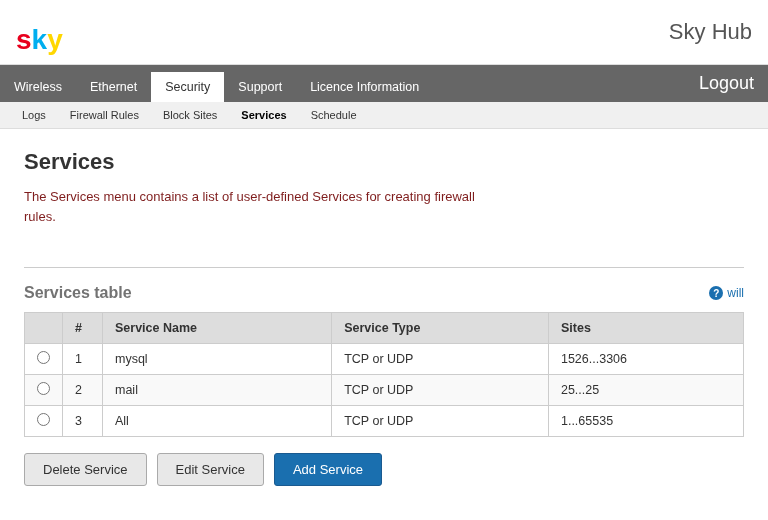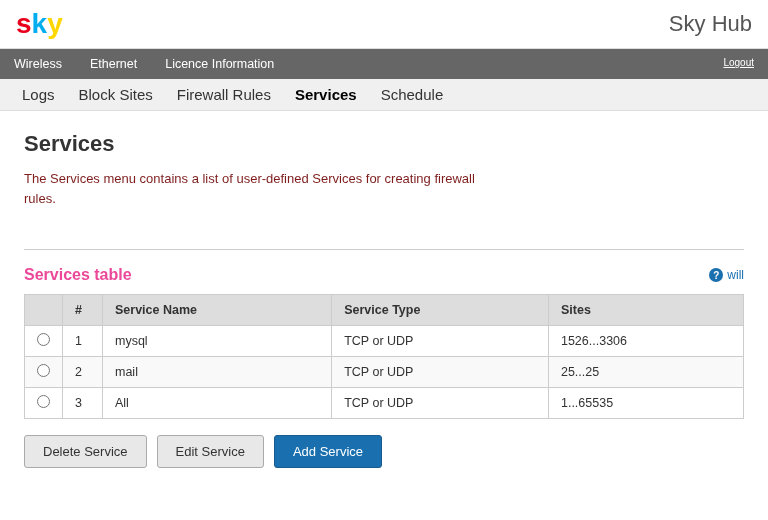--- a/index.html
+++ b/index.html
@@ -1,46 +1,46 @@
 <!DOCTYPE html>
 <html><head>
   <meta charset="utf-8">
   <style>
     * { margin: 0; padding: 0; box-sizing: border-box; }
     body { font-family: Arial, sans-serif; font-size: 13px; background: #fff; width: 768px; min-height: 520px; }
 
     
     .header { display: flex; justify-content: space-between; align-items: center; padding: 8px 16px 8px 16px; border-bottom: 1px solid #ddd; }
-    .sky-logo { font-size: 28px; font-weight: bold; }
+    .sky-logo { font-size: 28px; font-weight: bold; margin-top: 16px; }
     .sky-logo span.s { color: #e8001d; }
     .sky-logo span.k { color: #00aeef; }
     .sky-logo span.y { color: #ffd700; }
     .hub-title { font-size: 22px; color: #555; font-weight: normal; text-align: right; }
 
     
-    .nav-bar { background: #666; display: flex; align-items: flex-start; justify-content: space-between; }
+    .nav-bar { background: #666; display: flex; align-items: flex-end; justify-content: space-between; }
     .nav-bar-left { display: flex; }
     .nav-item { color: #fff; padding: 8px 14px; cursor: pointer; font-size: 12.5px; text-decoration: none; display: inline-block; }
     .nav-item.active { background: #fff; color: #333; }
-    .nav-logout { color: #fff; padding: 8px 14px; cursor: pointer; font-size: 10px; text-decoration: underline; }
+    .nav-logout { color: #fff; padding: 8px 14px; cursor: pointer; font-size: 18px; }
 
     
     .sub-nav { background: #f0f0f0; display: flex; align-items: center; padding: 0 10px; border-bottom: 1px solid #ddd; }
-    .sub-nav-item { padding: 7px 12px; font-size: 15px; color: #333; cursor: pointer; text-decoration: none; display: inline-block; }
+    .sub-nav-item { padding: 7px 12px; font-size: 11px; color: #333; cursor: pointer; text-decoration: none; display: inline-block; }
     .sub-nav-item.active { font-weight: bold; color: #000; }
 
     
     .main { padding: 20px 24px; }
     .page-title { font-size: 22px; font-weight: bold; color: #333; margin-bottom: 12px; }
     .description { color: #7f1d1d; font-size: 13px; line-height: 1.5; max-width: 480px; margin-bottom: 10px; }
     .divider { border: none; border-top: 1px solid #ccc; margin: 16px 0; }
 
     
     .table-header-row { display: flex; justify-content: space-between; align-items: center; margin-bottom: 10px; }
-    .table-title { font-size: 16px; font-weight: bold; color: #ec4899; }
+    .table-title { font-size: 16px; font-weight: bold; color: #737373; }
     .help-link { color: #1a6faf; font-size: 12px; display: flex; align-items: center; gap: 4px; cursor: pointer; }
     .help-icon { background: #1a6faf; color: #fff; border-radius: 50%; width: 14px; height: 14px; font-size: 10px; display: flex; align-items: center; justify-content: center; font-weight: bold; }
 
     
     .table-wrapper { position: relative; overflow: hidden; }
     .watermark {
       position: absolute;
       top: 30px;
       left: 80px;
       font-size: 60px;
@@ -72,29 +72,31 @@
   <div class="sky-logo">
     <span class="s">s</span><span class="k">k</span><span class="y">y</span>
   </div>
   <div class="hub-title">Sky Hub</div>
 </div>
 
 <nav class="nav-bar">
   <div class="nav-bar-left">
     <a class="nav-item">Wireless</a>
     <a class="nav-item">Ethernet</a>
+    <a class="nav-item active">Security</a>
+    <a class="nav-item">Support</a>
     <a class="nav-item">Licence Information</a>
   </div>
   <a class="nav-logout nav-item">Logout</a>
 </nav>
 
 <nav class="sub-nav">
   <a class="sub-nav-item">Logs</a>
+  <a class="sub-nav-item">Firewall Rules</a>
   <a class="sub-nav-item">Block Sites</a>
-  <a class="sub-nav-item">Firewall Rules</a>
   <a class="sub-nav-item active">Services</a>
   <a class="sub-nav-item">Schedule</a>
 </nav>
 
 <div class="main">
   <div class="page-title">Services</div>
   <p class="description">The Services menu contains a list of user-defined Services for creating firewall rules.</p>
   <br>
 
   <hr class="divider">

